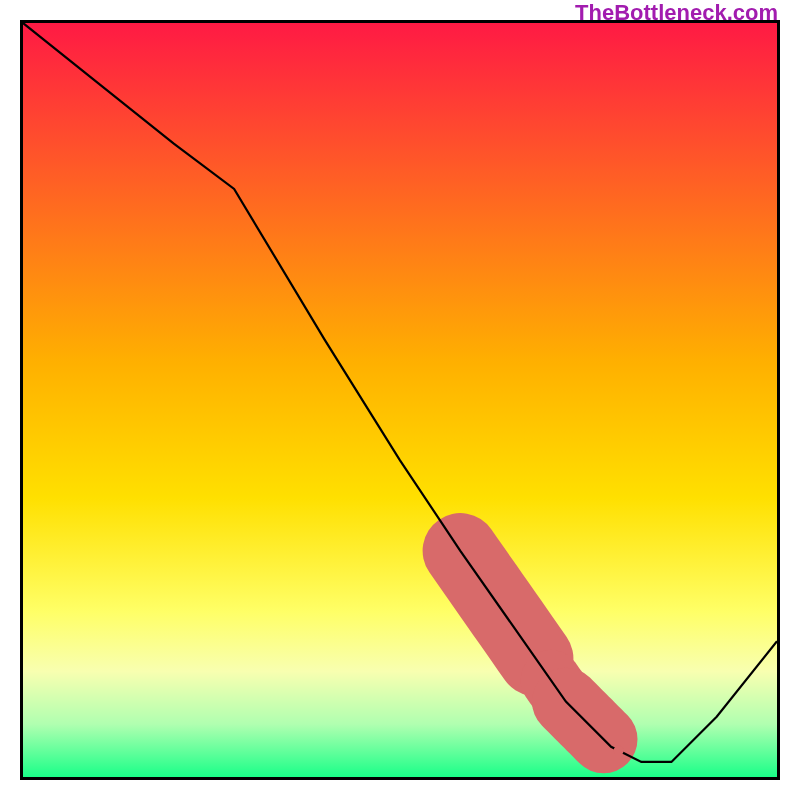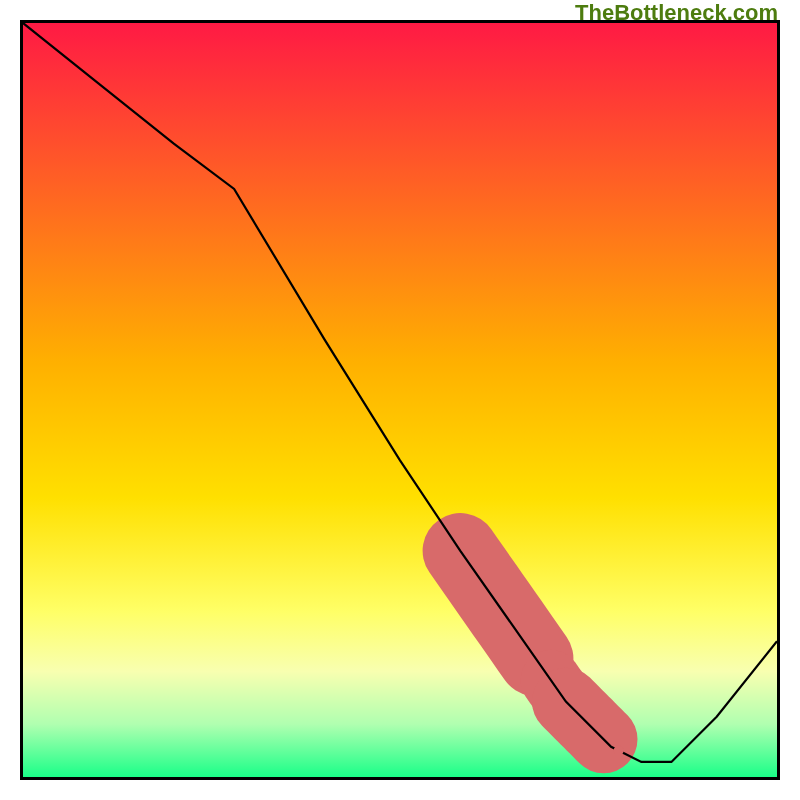--- a/index.html
+++ b/index.html
@@ -32,21 +32,21 @@
     top: 0;
     width: 100%;
     height: 100%;
   }
   .watermark {
     position: absolute;
     top: 0px;
     right: 22px;
     font-size: 22px;
     font-weight: bold;
-    color: #4d7c0f;
+    color: #a21caf;
     font-family: Arial, sans-serif;
   }
   svg.overlay {
     position: absolute;
     left: 0;
     top: 0;
     width: 100%;
     height: 100%;
   }
 </style>

